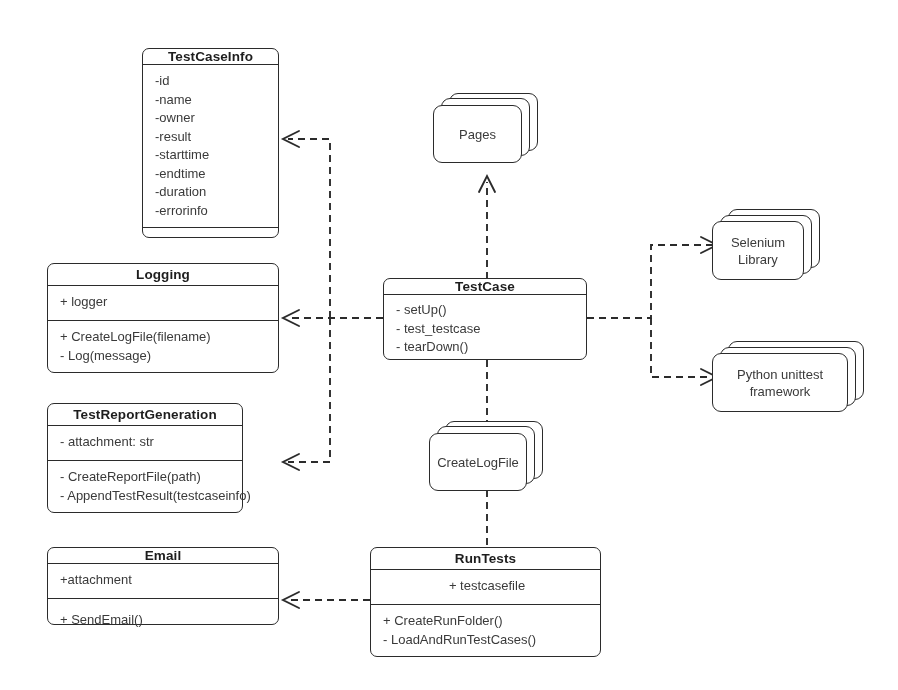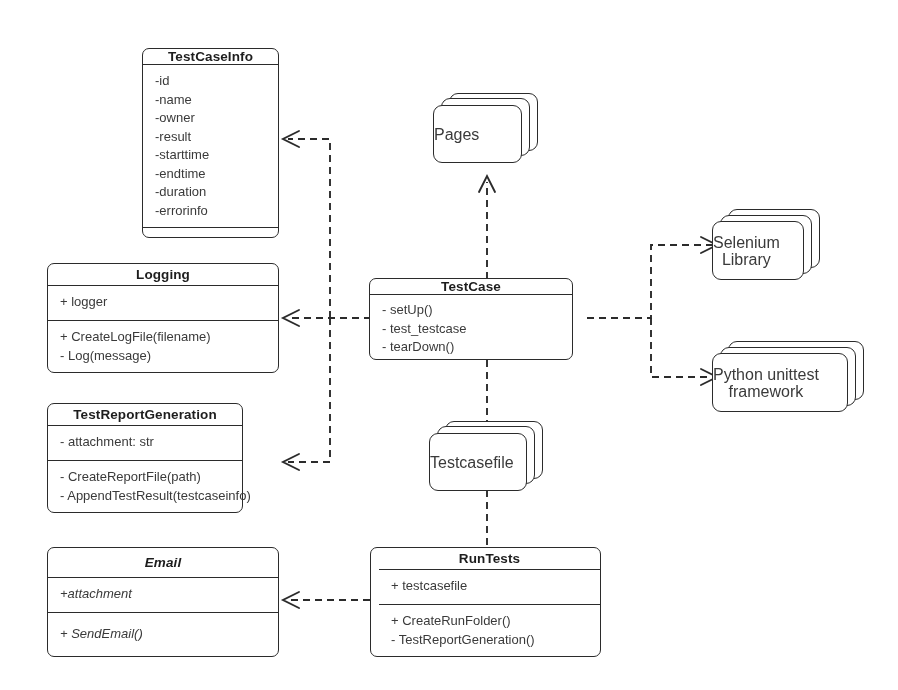--- a/index.html
+++ b/index.html
@@ -79,22 +79,23 @@
     border-radius: 9px;
   }
   .stack-front {
     position: absolute;
     box-sizing: border-box;
     background: #ffffff;
     border: 1.6px solid #2b2b2b;
     border-radius: 9px;
     display: flex;
     align-items: center;
+    justify-content: center;
     text-align: center;
-    font-size: 16px;
+    font-size: 13px;
     color: #3a3a3a;
     line-height: 17px;
   }
 </style>
 </head>
 <body>
 
 <div id="canvas">
 
   <svg id="edges" viewBox="0 0 898 690" width="898" height="690">
@@ -178,63 +179,63 @@
     <div class="uml-title" style="height:29px;">TestReportGeneration</div>
     <div class="uml-compartment" style="flex:0 0 35px;">
       <div class="member">- attachment: str</div>
     </div>
     <div class="uml-compartment">
       <div class="member">- CreateReportFile(path)</div>
       <div class="member">- AppendTestResult(testcaseinfo)</div>
     </div>
   </div>
 
-  <div class="uml-class" style="left:47px; top:547px; width:232px; height:110px;font-style:italic;">
+  <div class="uml-class" style="left:47px; top:547px; width:232px; height:78px;">
     <div class="uml-title" style="height:29px;">Email</div>
     <div class="uml-compartment" style="flex:0 0 35px;">
       <div class="member">+attachment</div>
     </div>
     <div class="uml-compartment" style="padding-top:12px;">
       <div class="member">+ SendEmail()</div>
     </div>
   </div>
 
-  <div class="uml-class" style="left:369px; top:278px; width:204px; height:82px;">
+  <div class="uml-class" style="left:383px; top:278px; width:204px; height:82px;">
     <div class="uml-title" style="height:27px;">TestCase</div>
     <div class="uml-compartment" style="padding-top:6px;">
       <div class="member">- setUp()</div>
       <div class="member">- test_testcase</div>
       <div class="member">- tearDown()</div>
     </div>
   </div>
 
-  <div class="uml-class" style="left:370px; top:547px; width:231px; height:110px;padding-left:8px;">
+  <div class="uml-class" style="left:370px; top:547px; width:231px; height:110px;">
     <div class="uml-title" style="height:29px;">RunTests</div>
-    <div class="uml-compartment" style="flex:0 0 35px;">
+    <div class="uml-compartment" style="flex:0 0 35px;text-align:center;">
       <div class="member">+ testcasefile</div>
     </div>
     <div class="uml-compartment">
       <div class="member">+ CreateRunFolder()</div>
-      <div class="member">- TestReportGeneration()</div>
+      <div class="member">- LoadAndRunTestCases()</div>
     </div>
   </div>
 
   <div class="stack-shape" style="left:433px; top:93px; width:105px; height:70px;">
     <div class="stack-layer" style="left:16px; top:0px; width:89px; height:58px;"></div>
     <div class="stack-layer" style="left:8px; top:5px; width:89px; height:58px;"></div>
     <div class="stack-front" style="left:0px; top:12px; width:89px; height:58px;">
       <span>Pages</span>
     </div>
   </div>
 
   <div class="stack-shape" style="left:429px; top:421px; width:114px; height:70px;">
     <div class="stack-layer" style="left:16px; top:0px; width:98px; height:58px;"></div>
     <div class="stack-layer" style="left:8px; top:5px; width:98px; height:58px;"></div>
     <div class="stack-front" style="left:0px; top:12px; width:98px; height:58px;">
-      <span>Testcasefile</span>
+      <span>CreateLogFile</span>
     </div>
   </div>
 
   <div class="stack-shape" style="left:712px; top:341px; width:152px; height:71px;">
     <div class="stack-layer" style="left:16px; top:0px; width:136px; height:59px;"></div>
     <div class="stack-layer" style="left:8px; top:6px; width:136px; height:59px;"></div>
     <div class="stack-front" style="left:0px; top:12px; width:136px; height:59px;">
       <span>
         <span>Python unittest</span><br>
         <span>framework</span>

